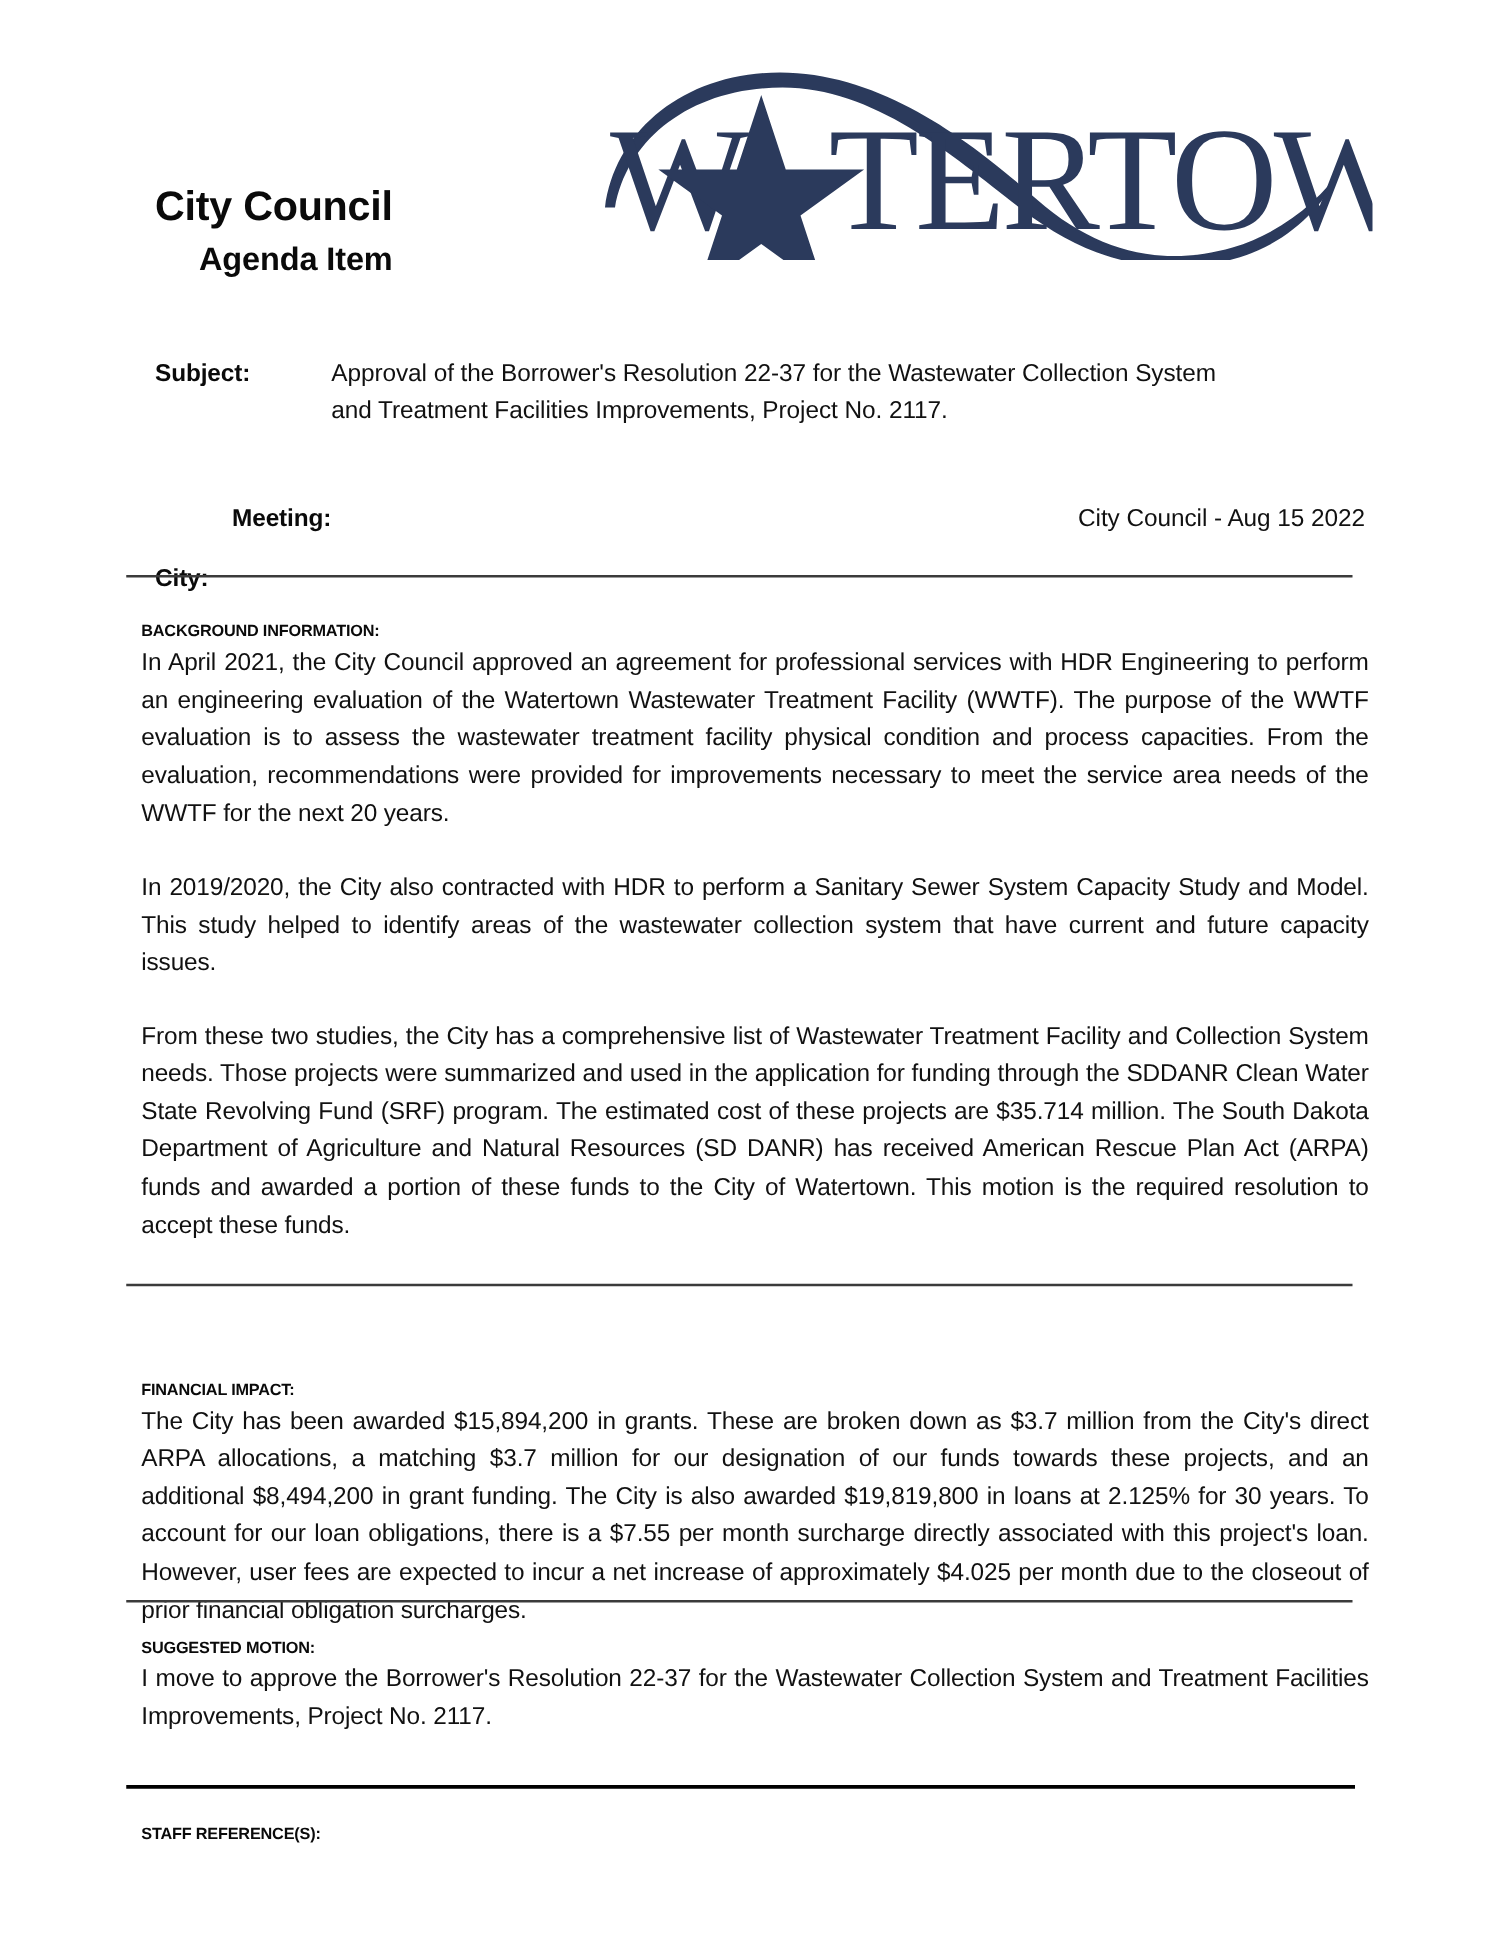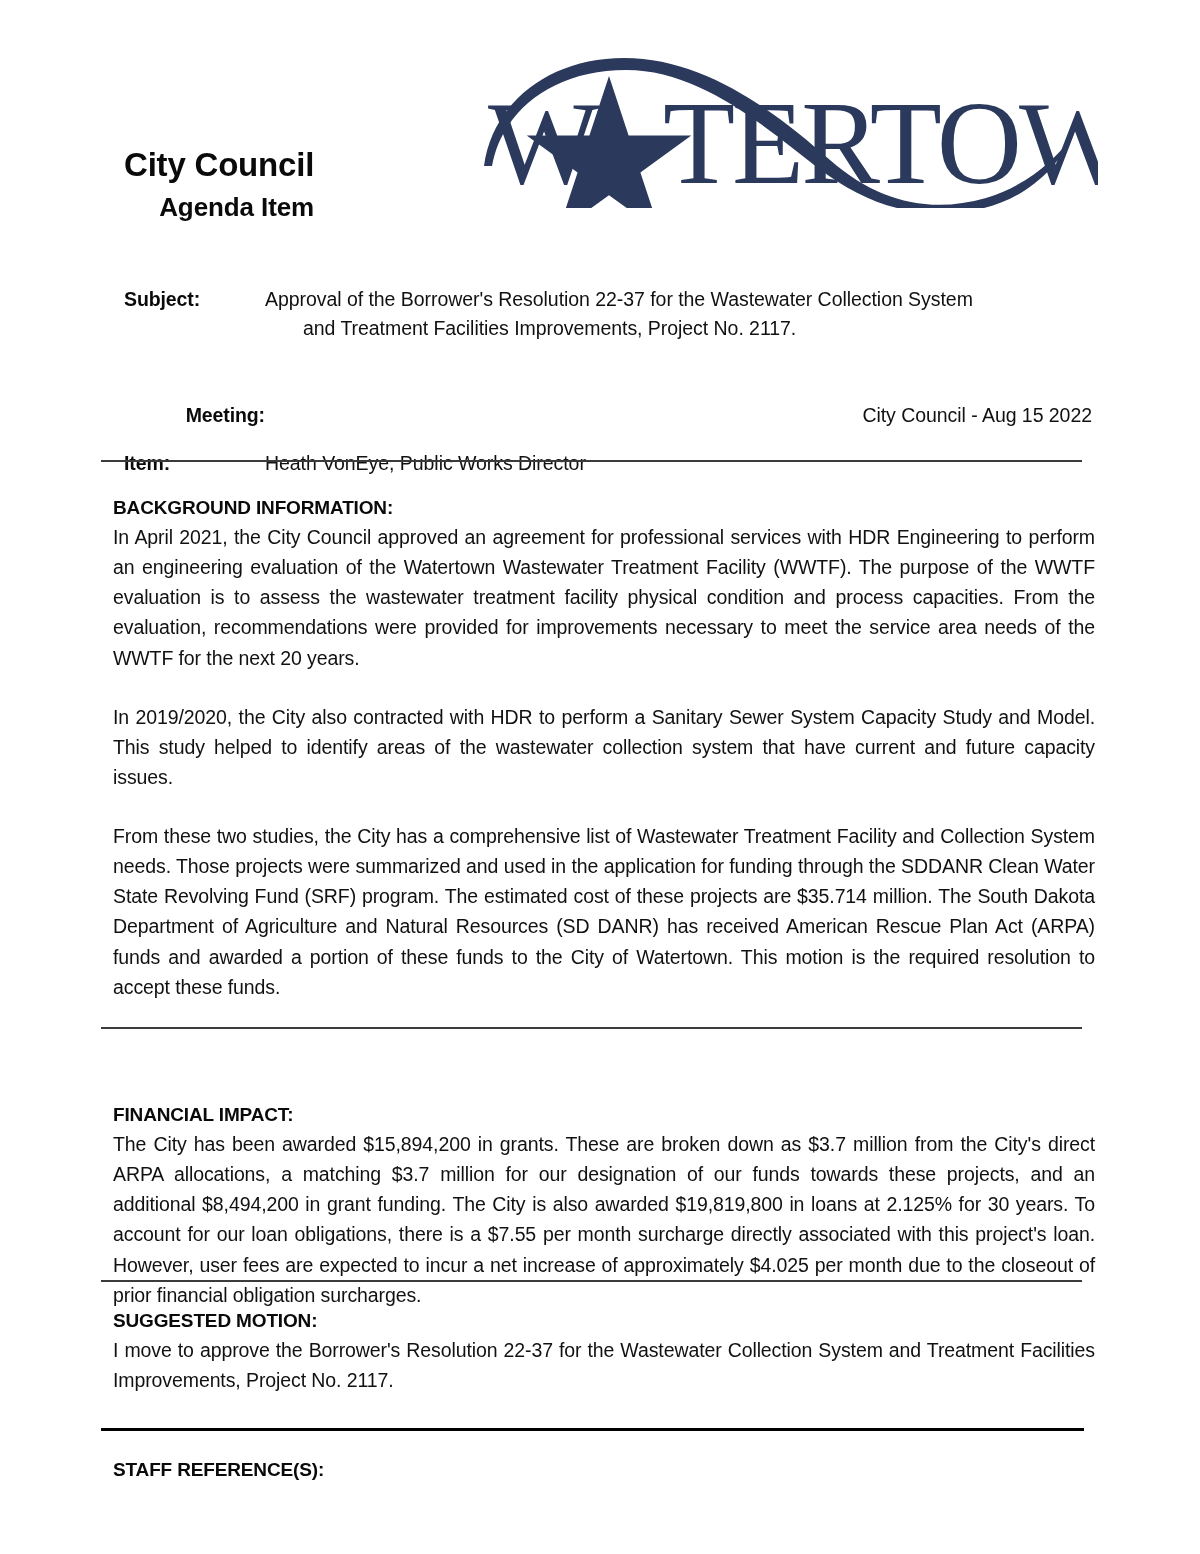--- a/index.html
+++ b/index.html
@@ -86,41 +86,41 @@
     color: #0a0a0a;
     letter-spacing: -0.1px;
   }
   .meta-value {
     flex: 1 1 auto;
     font-size: 19.5px;
     line-height: 1.48;
     color: #111;
     letter-spacing: -0.05px;
   }
-  .meta-value .l2 { display: block; margin-left: 38px; }
+  .meta-value .l2 { display: block; }
 
   
   .rule {
     position: absolute;
     left: 101px;
     width: 981px;
     height: 0;
     border: 0;
     border-top: 2.2px solid #3b3b3b;
     margin: 0;
   }
   .rule.thick {
     border-top: 3.4px solid #000000;
     width: 983px;
   }
 
   
   .section { position: absolute; left: 113px; width: 982px; }
   .sec-head {
-    font-size: 19px;
+    font-size: 13px;
     font-weight: bold;
     letter-spacing: -0.15px;
     margin: 0 0 3px 0;
     color: #0a0a0a;
   }
   .para {
     font-size: 19.5px;
     line-height: 1.545;
     margin: 0;
     color: #111;
@@ -174,22 +174,21 @@
         <span class="l2">and Treatment Facilities Improvements, Project No. 2117.</span>
       </div>
     </div>
 
     <div class="meta-row meeting">
       <div class="meta-label">Meeting:</div>
       <div class="meta-value">City Council - Aug 15 2022</div>
     </div>
 
     <div class="meta-row from">
-      <div class="meta-label">Item:</div>
-      <div class="meta-value">Heath VonEye, Public Works Director</div>
+      <div class="meta-label">City:</div>
     </div>
   </div>
 
   <hr class="rule" style="top:460px;">
 
   <div class="section" style="top:497px;">
     <div class="sec-head">BACKGROUND INFORMATION:</div>
     <p class="para just">In April 2021, the City Council approved an agreement for professional services with HDR Engineering to perform an engineering evaluation of the Watertown Wastewater Treatment Facility (WWTF).  The purpose of the WWTF evaluation is to assess the wastewater treatment facility physical condition and process capacities. From the evaluation, recommendations were provided for improvements necessary to meet the service area needs of the WWTF for the next 20 years.</p>
     <p class="para just">In 2019/2020, the City also contracted with HDR to perform a Sanitary Sewer System Capacity Study and Model.  This study helped to identify areas of the wastewater collection system that have current and future capacity issues.</p>
     <p class="para just">From these two studies, the City has a comprehensive list of Wastewater Treatment Facility and Collection System needs.  Those projects were summarized and used in the application for funding through the SDDANR Clean Water State Revolving Fund (SRF) program.  The estimated cost of these projects are $35.714 million. The South Dakota Department of Agriculture and Natural Resources (SD DANR) has received American Rescue Plan Act (ARPA) funds and awarded a portion of these funds to the City of Watertown. This motion is the required resolution to accept these funds.</p>

